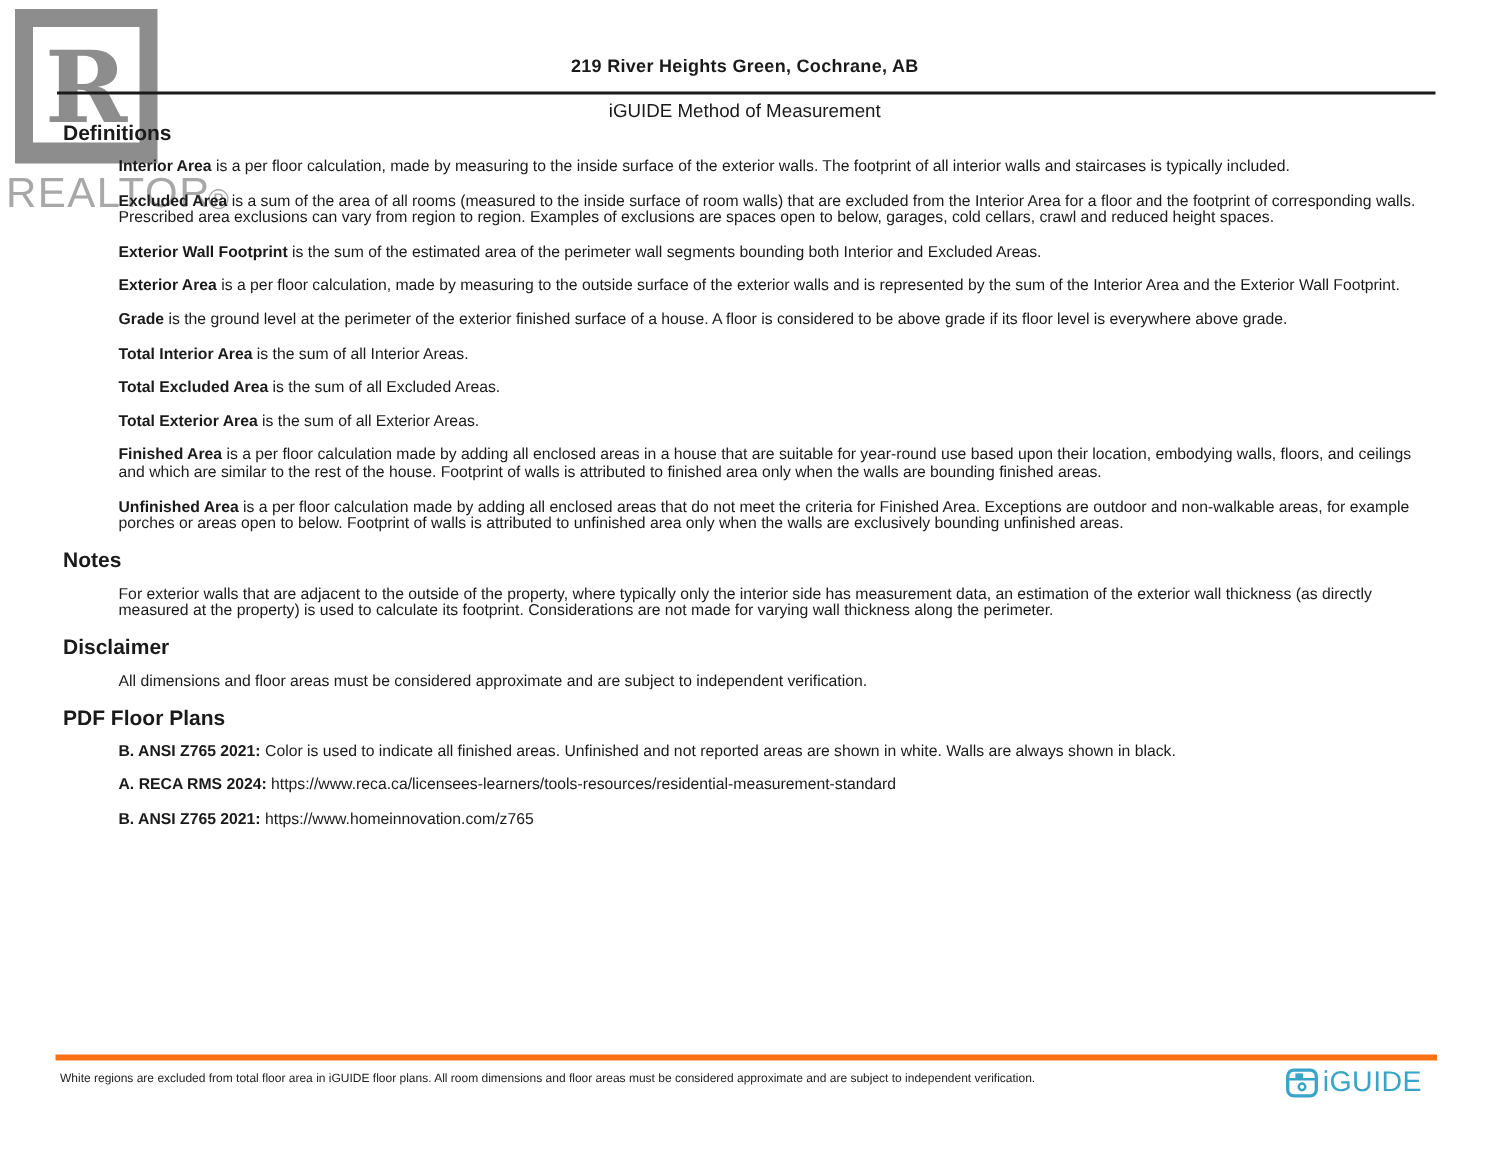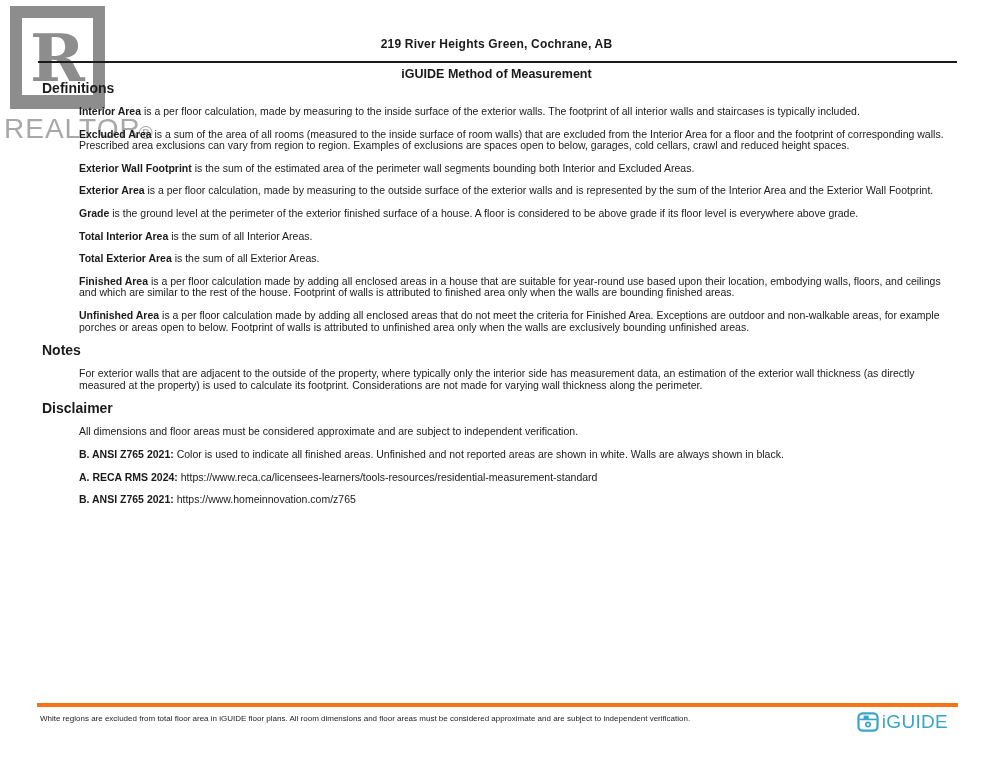--- a/index.html
+++ b/index.html
@@ -49,21 +49,21 @@
     letter-spacing: 0.2px;
   }
   .title-rule {
     height: 2px; background: #1a1a1a;
     margin: 7px 36px 0 38px;
   }
   .doc-subtitle {
     margin-top: 4px;
     text-align: center;
     font-size: 12.5px; line-height: 14px;
-    font-weight: bold;
+    font-weight: normal;
   }
 
   
   .sections { margin: 1px 38px 0 42px; }
   .section-heading {
     font-size: 14px; line-height: 13px;
     font-weight: bold;
     margin-bottom: 11px;
   }
   .section:not(:first-child) .section-heading { margin-top: 4px; }
@@ -125,20 +125,21 @@
   <p class="item"><b>Excluded Area</b> <span>is a sum of the area of all rooms (measured to the inside surface of room walls) that are excluded from the Interior Area for a floor and the footprint of corresponding walls. Prescribed area exclusions can vary from region to region. Examples of exclusions are spaces open to below, garages, cold cellars, crawl and reduced height spaces.</span></p>
 
   <p class="item"><b>Exterior Wall Footprint</b> <span>is the sum of the estimated area of the perimeter wall segments bounding both Interior and Excluded Areas.</span></p>
 
   <p class="item"><b>Exterior Area</b> <span>is a per floor calculation, made by measuring to the outside surface of the exterior walls and is represented by the sum of the Interior Area and the Exterior Wall Footprint.</span></p>
 
   <p class="item"><b>Grade</b> <span>is the ground level at the perimeter of the exterior finished surface of a house. A floor is considered to be above grade if its floor level is everywhere above grade.</span></p>
 
   <p class="item"><b>Total Interior Area</b> <span>is the sum of all Interior Areas.</span></p>
 
+  <p class="item"><b>Total Excluded Area</b> <span>is the sum of all Excluded Areas.</span></p>
 
   <p class="item"><b>Total Exterior Area</b> <span>is the sum of all Exterior Areas.</span></p>
 
   <p class="item"><b>Finished Area</b> <span>is a per floor calculation made by adding all enclosed areas in a house that are suitable for year-round use based upon their location, embodying walls, floors, and ceilings and which are similar to the rest of the house. Footprint of walls is attributed to finished area only when the walls are bounding finished areas.</span></p>
 
   <p class="item"><b>Unfinished Area</b> <span>is a per floor calculation made by adding all enclosed areas that do not meet the criteria for Finished Area. Exceptions are outdoor and non-walkable areas, for example porches or areas open to below. Footprint of walls is attributed to unfinished area only when the walls are exclusively bounding unfinished areas.</span></p>
 </div>
   </div>
 
   <div class="section">
@@ -149,20 +150,21 @@
   </div>
 
   <div class="section">
     <div class="section-heading">Disclaimer</div>
     <div class="section-body">
   <p class="item"> <span>All dimensions and floor areas must be considered approximate and are subject to independent verification.</span></p>
 </div>
   </div>
 
   <div class="section">
+    <div class="section-heading">PDF Floor Plans</div>
     <div class="section-body">
 
   <p class="item"><b>B. ANSI Z765 2021:</b> <span>Color is used to indicate all finished areas. Unfinished and not reported areas are shown in white. Walls are always shown in black.</span></p>
 </div>
   </div>
 
   <div class="section">
     <div class="section-body">
   <p class="item"><b>A. RECA RMS 2024:</b> <span>https://www.reca.ca/licensees-learners/tools-resources/residential-measurement-standard</span></p>
 

